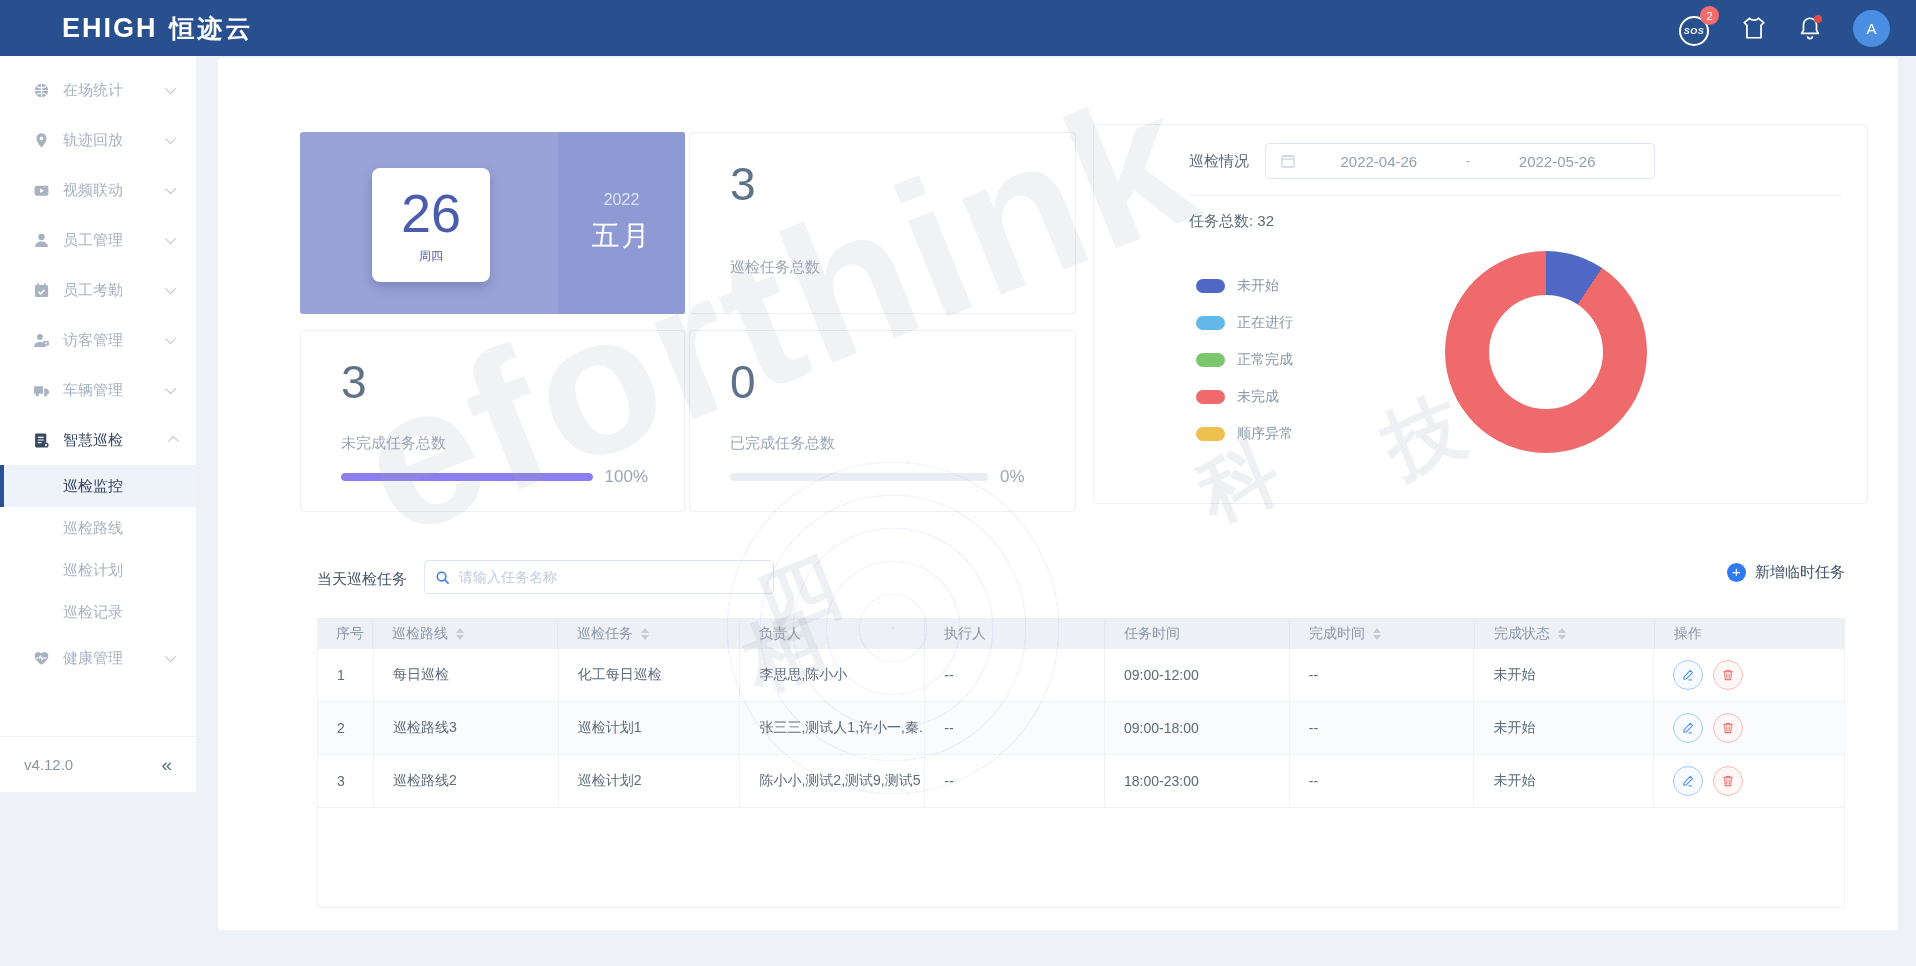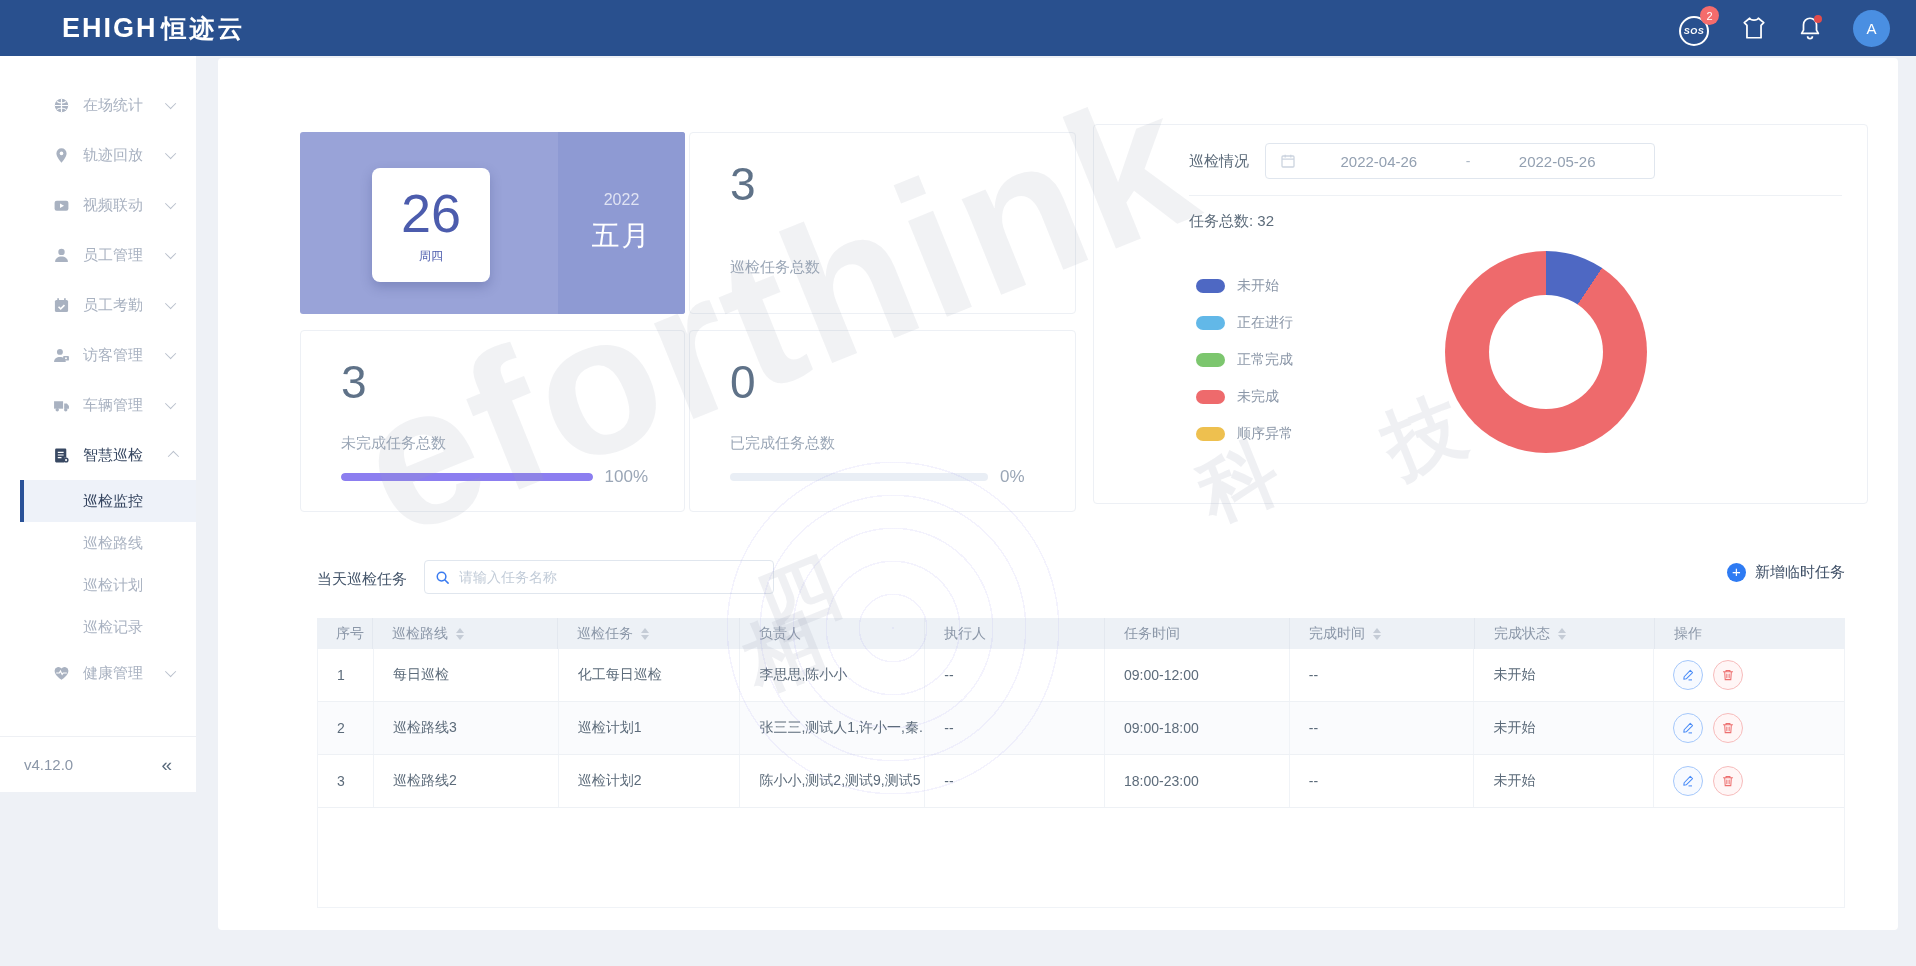--- a/index.html
+++ b/index.html
@@ -3,32 +3,32 @@
 <meta charset="utf-8">
 <style>
   * { margin:0; padding:0; box-sizing:border-box; }
   html,body { width:1916px; height:966px; font-family:"Liberation Sans", sans-serif; background:#eef1f6; overflow:hidden; }
   #app { position:relative; width:1916px; height:966px; }
 
   
   .header { position:absolute; left:0; top:0; width:1916px; height:56px; background:#29508e; display:flex; align-items:center; z-index:20;gap:36px; }
   .logo { display:flex; align-items:baseline; margin-left:62px; color:#fff; }
   .logo-en { font-size:27px; font-weight:bold; letter-spacing:2px; }
-  .logo-cn { font-size:25px; font-weight:bold; margin-left:4px; letter-spacing:3px; }
+  .logo-cn { font-size:25px; font-weight:bold; margin-left:12px; letter-spacing:3px; }
   .header-right { margin-left:auto; display:flex; align-items:center; gap:30px; margin-right:26px; }
   .sos-wrap { position:relative; width:32px; height:32px; }
   .sos-circle { width:30px; height:30px; margin-top:4px; border:2px solid #fff; border-radius:50%; color:#fff; font-size:9px; font-weight:bold; display:flex; align-items:center; justify-content:center; letter-spacing:.5px;font-style:italic; }
   .sos-badge { position:absolute; top:-6px; right:-8px; min-width:19px; height:19px; background:#f56c6c; border-radius:10px; color:#fff; font-size:11px; display:flex; align-items:center; justify-content:center; padding:0 5px; }
   .h-icon { width:26px; height:26px; color:#fff; position:relative; }
   .bell-dot { position:absolute; top:0px; right:1px; width:8px; height:8px; background:#e24c4c; border-radius:50%; }
   .avatar { width:37px; height:37px; border-radius:50%; background:#4a8fe2; color:#fff; font-size:15px; display:flex; align-items:center; justify-content:center; }
 
   
   .sidebar { position:absolute; left:0; top:56px; width:196px; height:736px; background:#fff; z-index:10; display:flex; flex-direction:column; }
-  .side-menu { flex:1; padding-top:24px;margin-left:20px; }
+  .side-menu { flex:1; padding-top:9px; }
   .side-item { height:50px; display:flex; align-items:center; padding:0 20px 0 33px; color:#a9b2c1; cursor:pointer; font-size:15px; }
   .side-item.active { color:#384862; }
   .s-icon { width:17px; height:17px; display:inline-flex; }
   .s-icon svg { width:17px; height:17px; }
   .s-label { margin-left:13px; }
   .chev { margin-left:auto; width:8px; height:8px; border-left:1.5px solid #b9c0cc; border-bottom:1.5px solid #b9c0cc; transform:rotate(-45deg) translateY(-2px); }
   .chev.up { transform:rotate(135deg) translateY(-2px); }
   .side-sub { height:42px; display:flex; align-items:center; padding-left:63px; color:#a9b2c1; font-size:15px; cursor:pointer; }
   .side-sub.active { background:#eef2f9; color:#33435e; border-left:4px solid #2a5298; padding-left:59px; }
   .side-footer { height:56px; border-top:1px solid #eef0f4; display:flex; align-items:center; justify-content:space-between; padding:0 24px; color:#8b97a8; font-size:15px; }

